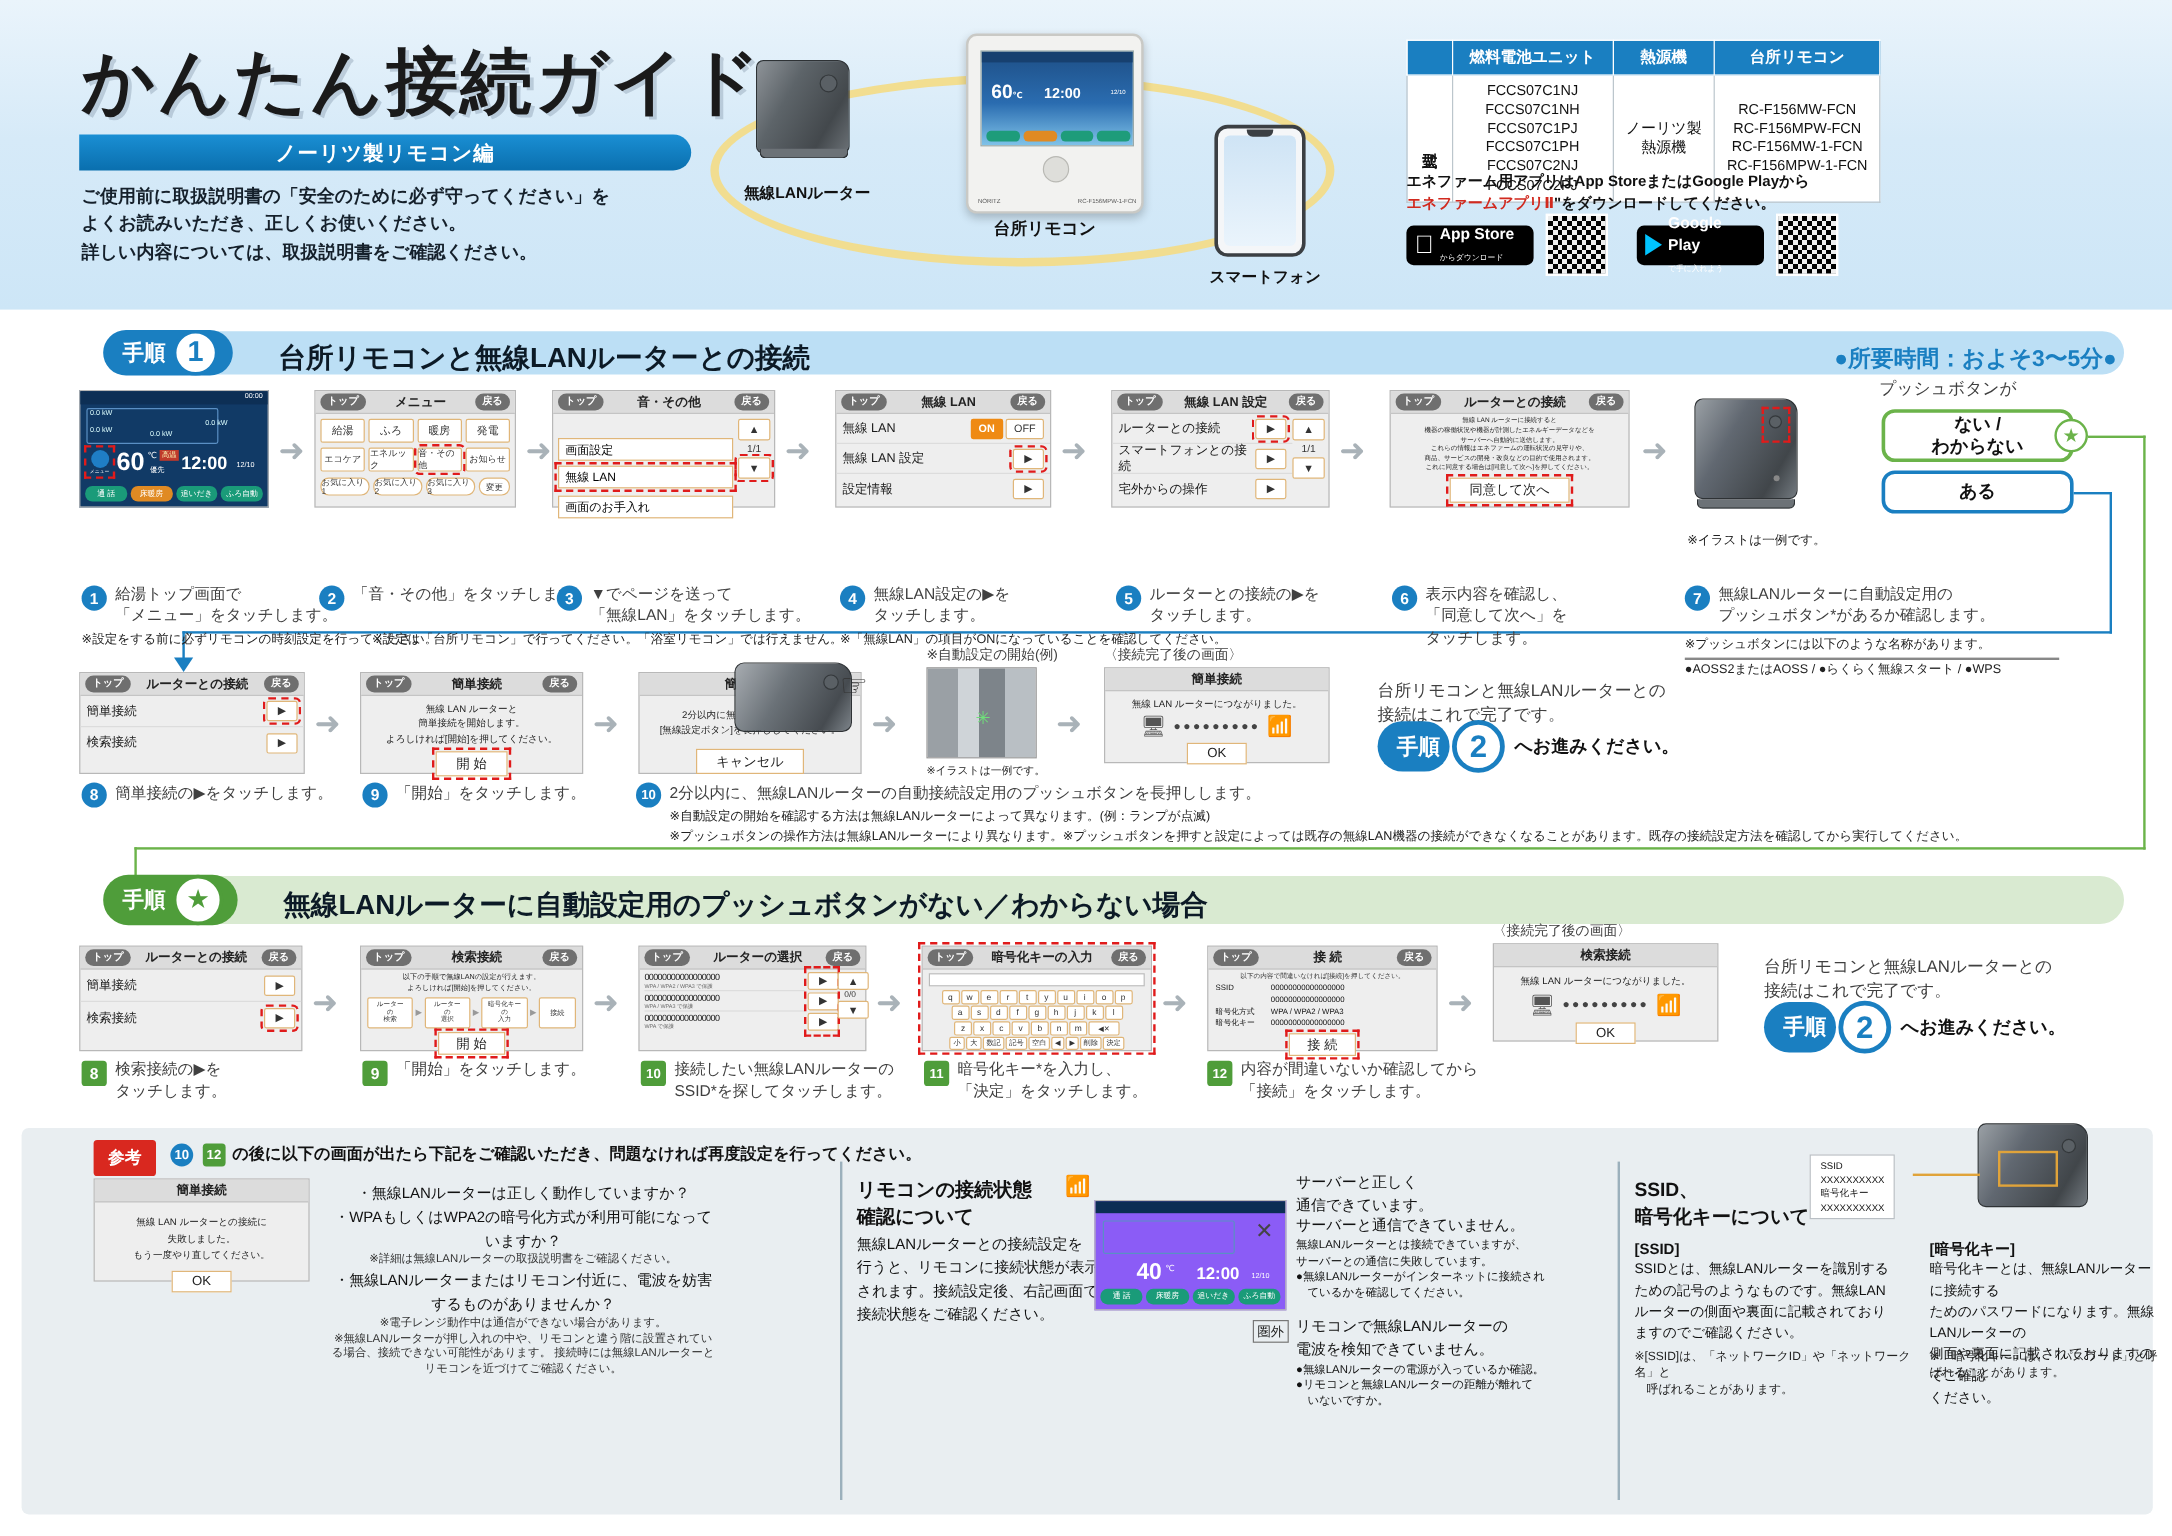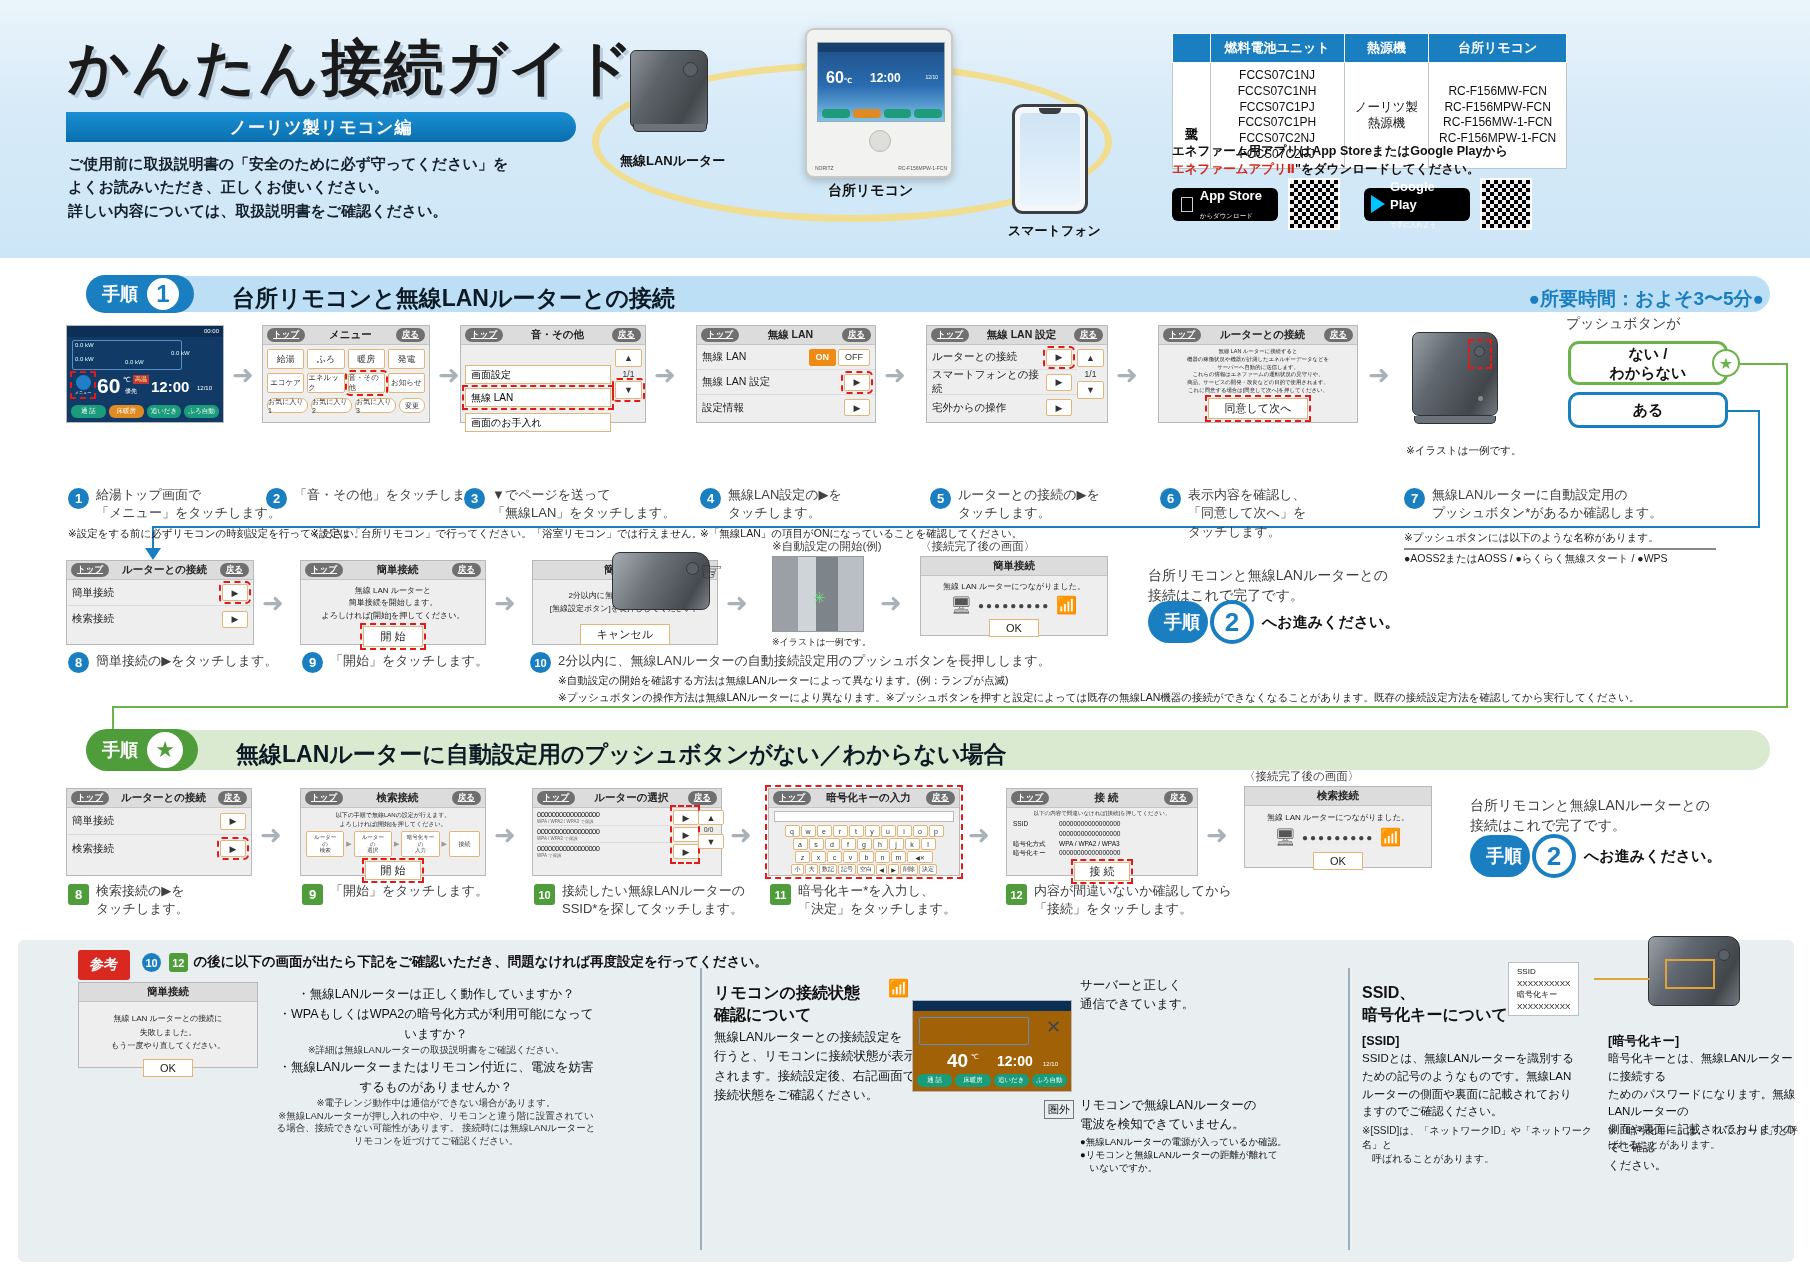--- a/index.html
+++ b/index.html
@@ -166,21 +166,21 @@
   
   .scr{
     position:absolute; background:#eeeeee; border:1px solid #b8b8b8;
   }
   .scr-top{
     height:19px; background:#dcdcdc; display:flex; align-items:center;
     justify-content:space-between; padding:0 4px; border-bottom:1px solid #c4c4c4;
   }
   .chip{
     background:#6f6f6f; color:#fff; font-size:8.5px; border-radius:7px;
-    padding:1px 6px; font-weight:bold;text-decoration:underline;
+    padding:1px 6px; font-weight:bold;
   }
   .scr-title{ font-size:10.5px; font-weight:bold; color:#222; }
   .rowitem{
     display:flex; align-items:center; justify-content:space-between;
     padding:3px 5px; font-size:10.5px; color:#1a1a1a;
     border-bottom:1px solid #dcdcdc;
   }
   .btnbox{
     min-width:26px; height:17px; border:1px solid #e0b679; background:#fff;
     display:flex; align-items:center; justify-content:center;
@@ -972,41 +972,48 @@
     <div>リモコンの接続状態</div>
     <div>確認について</div>
   </div>
   <div class="body-t" style="left:714px;top:1028px;width:230px;">
     <div>無線LANルーターとの接続設定を</div>
     <div>行うと、リモコンに接続状態が表示</div>
     <div>されます。接続設定後、右記画面で</div>
     <div>接続状態をご確認ください。</div>
   </div>
 
-  <div class="scr" style="left:912px;top:1000px;width:160px;height:92px;background:#a16207;">
+  <div class="scr" style="left:912px;top:1000px;width:160px;height:92px;background:#8b5cf6;">
     <div style="position:absolute;left:0;top:0;right:0;height:10px;background:#0b2e54;"></div>
     <div style="position:absolute;left:6px;top:16px;width:110px;height:28px;border:1px solid #5a8fc4;border-radius:2px;"></div>
     <div style="position:absolute;left:34px;top:50px;font-size:19px;color:#fff;font-weight:bold;line-height:1;">40</div>
     <div style="position:absolute;left:58px;top:52px;font-size:7px;color:#fff;">℃</div>
     <div style="position:absolute;left:84px;top:52px;font-size:14px;color:#fff;font-weight:bold;">12:00</div>
     <div style="position:absolute;left:130px;top:60px;font-size:6px;color:#fff;">12/10</div>
     <div style="position:absolute;left:4px;bottom:4px;right:4px;display:flex;gap:3px;">
       <div style="flex:1;height:13px;border-radius:6px;background:#1a9b79;color:#fff;font-size:6.5px;display:flex;align-items:center;justify-content:center;">通 話</div>
       <div style="flex:1;height:13px;border-radius:6px;background:#1a9b79;color:#fff;font-size:6.5px;display:flex;align-items:center;justify-content:center;">床暖房</div>
       <div style="flex:1;height:13px;border-radius:6px;background:#1a9b79;color:#fff;font-size:6.5px;display:flex;align-items:center;justify-content:center;">追いだき</div>
       <div style="flex:1;height:13px;border-radius:6px;background:#1a9b79;color:#fff;font-size:6.5px;display:flex;align-items:center;justify-content:center;">ふろ自動</div>
     </div>
   </div>
 
   <div style="position:absolute;left:888px;top:978px;font-size:17px;color:#444;">📶</div>
   <div class="body-t" style="left:1080px;top:976px;width:240px;">
     <div>サーバーと正しく</div>
     <div>通信できています。</div>
   </div>
   <div style="position:absolute;left:1046px;top:1016px;font-size:18px;color:#444;font-weight:bold;">✕</div>
+  <div class="body-t" style="left:1080px;top:1012px;width:250px;">
+    <div>サーバーと通信できていません。</div>
+    <div style="font-size:9.5px;line-height:1.4;">無線LANルーターとは接続できていますが、</div>
+    <div style="font-size:9.5px;line-height:1.4;">サーバーとの通信に失敗しています。</div>
+    <div style="font-size:9.5px;line-height:1.4;">●無線LANルーターがインターネットに接続され</div>
+    <div style="font-size:9.5px;line-height:1.4;">　ているかを確認してください。</div>
+  </div>
   <div style="position:absolute;left:1044px;top:1100px;font-size:11px;color:#222;border:1px solid #777;padding:1px 3px;">圏外</div>
   <div class="body-t" style="left:1080px;top:1096px;width:250px;">
     <div>リモコンで無線LANルーターの</div>
     <div>電波を検知できていません。</div>
     <div style="font-size:9.5px;line-height:1.4;">●無線LANルーターの電源が入っているか確認。</div>
     <div style="font-size:9.5px;line-height:1.4;">●リモコンと無線LANルーターの距離が離れて</div>
     <div style="font-size:9.5px;line-height:1.4;">　いないですか。</div>
   </div>
 
   <div class="vline" style="left:1348px;top:968px;height:282px;"></div>

